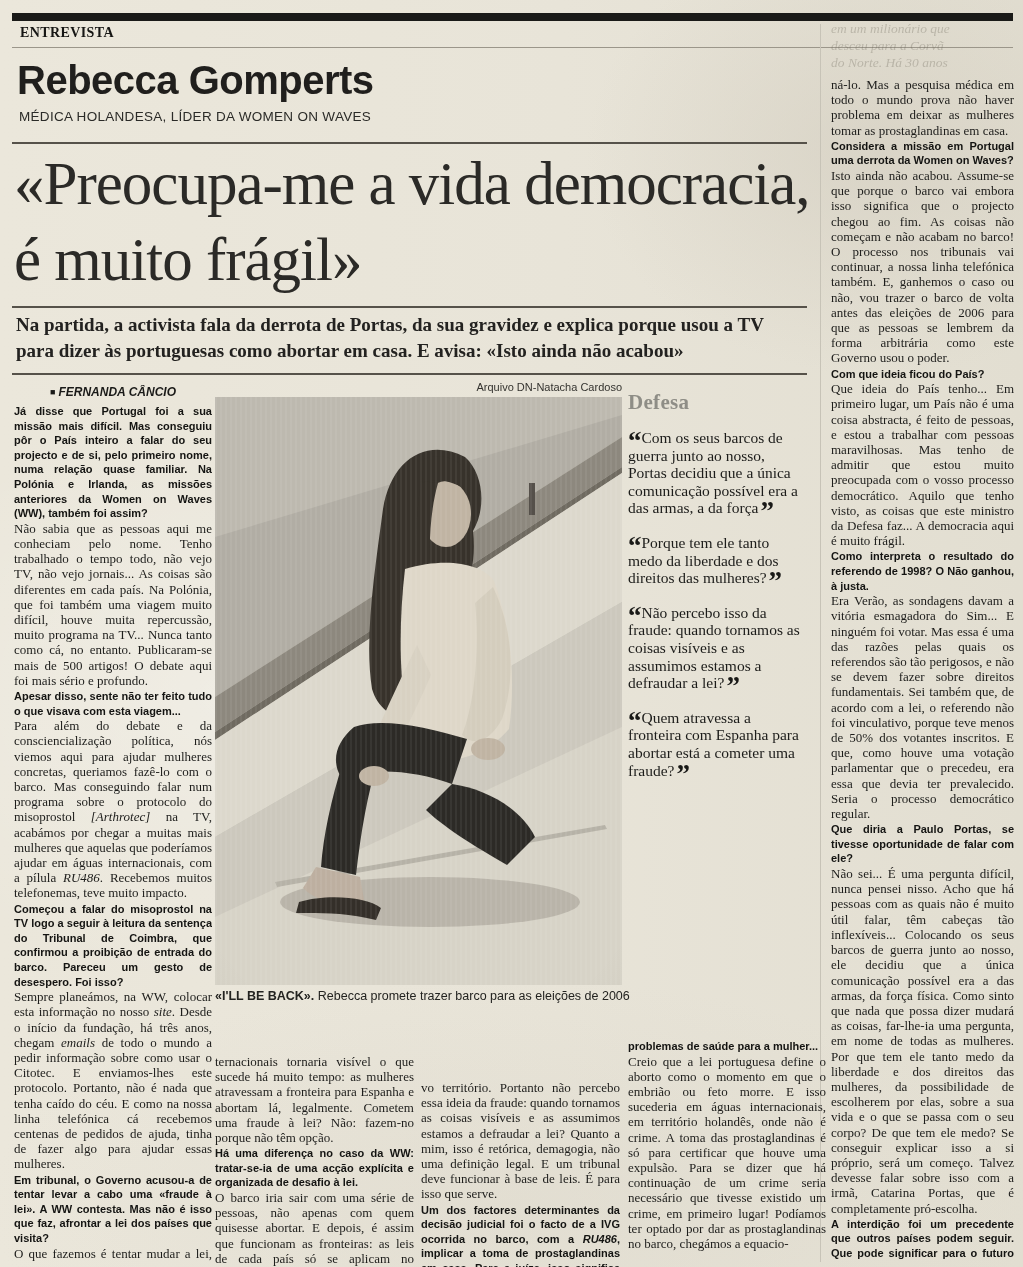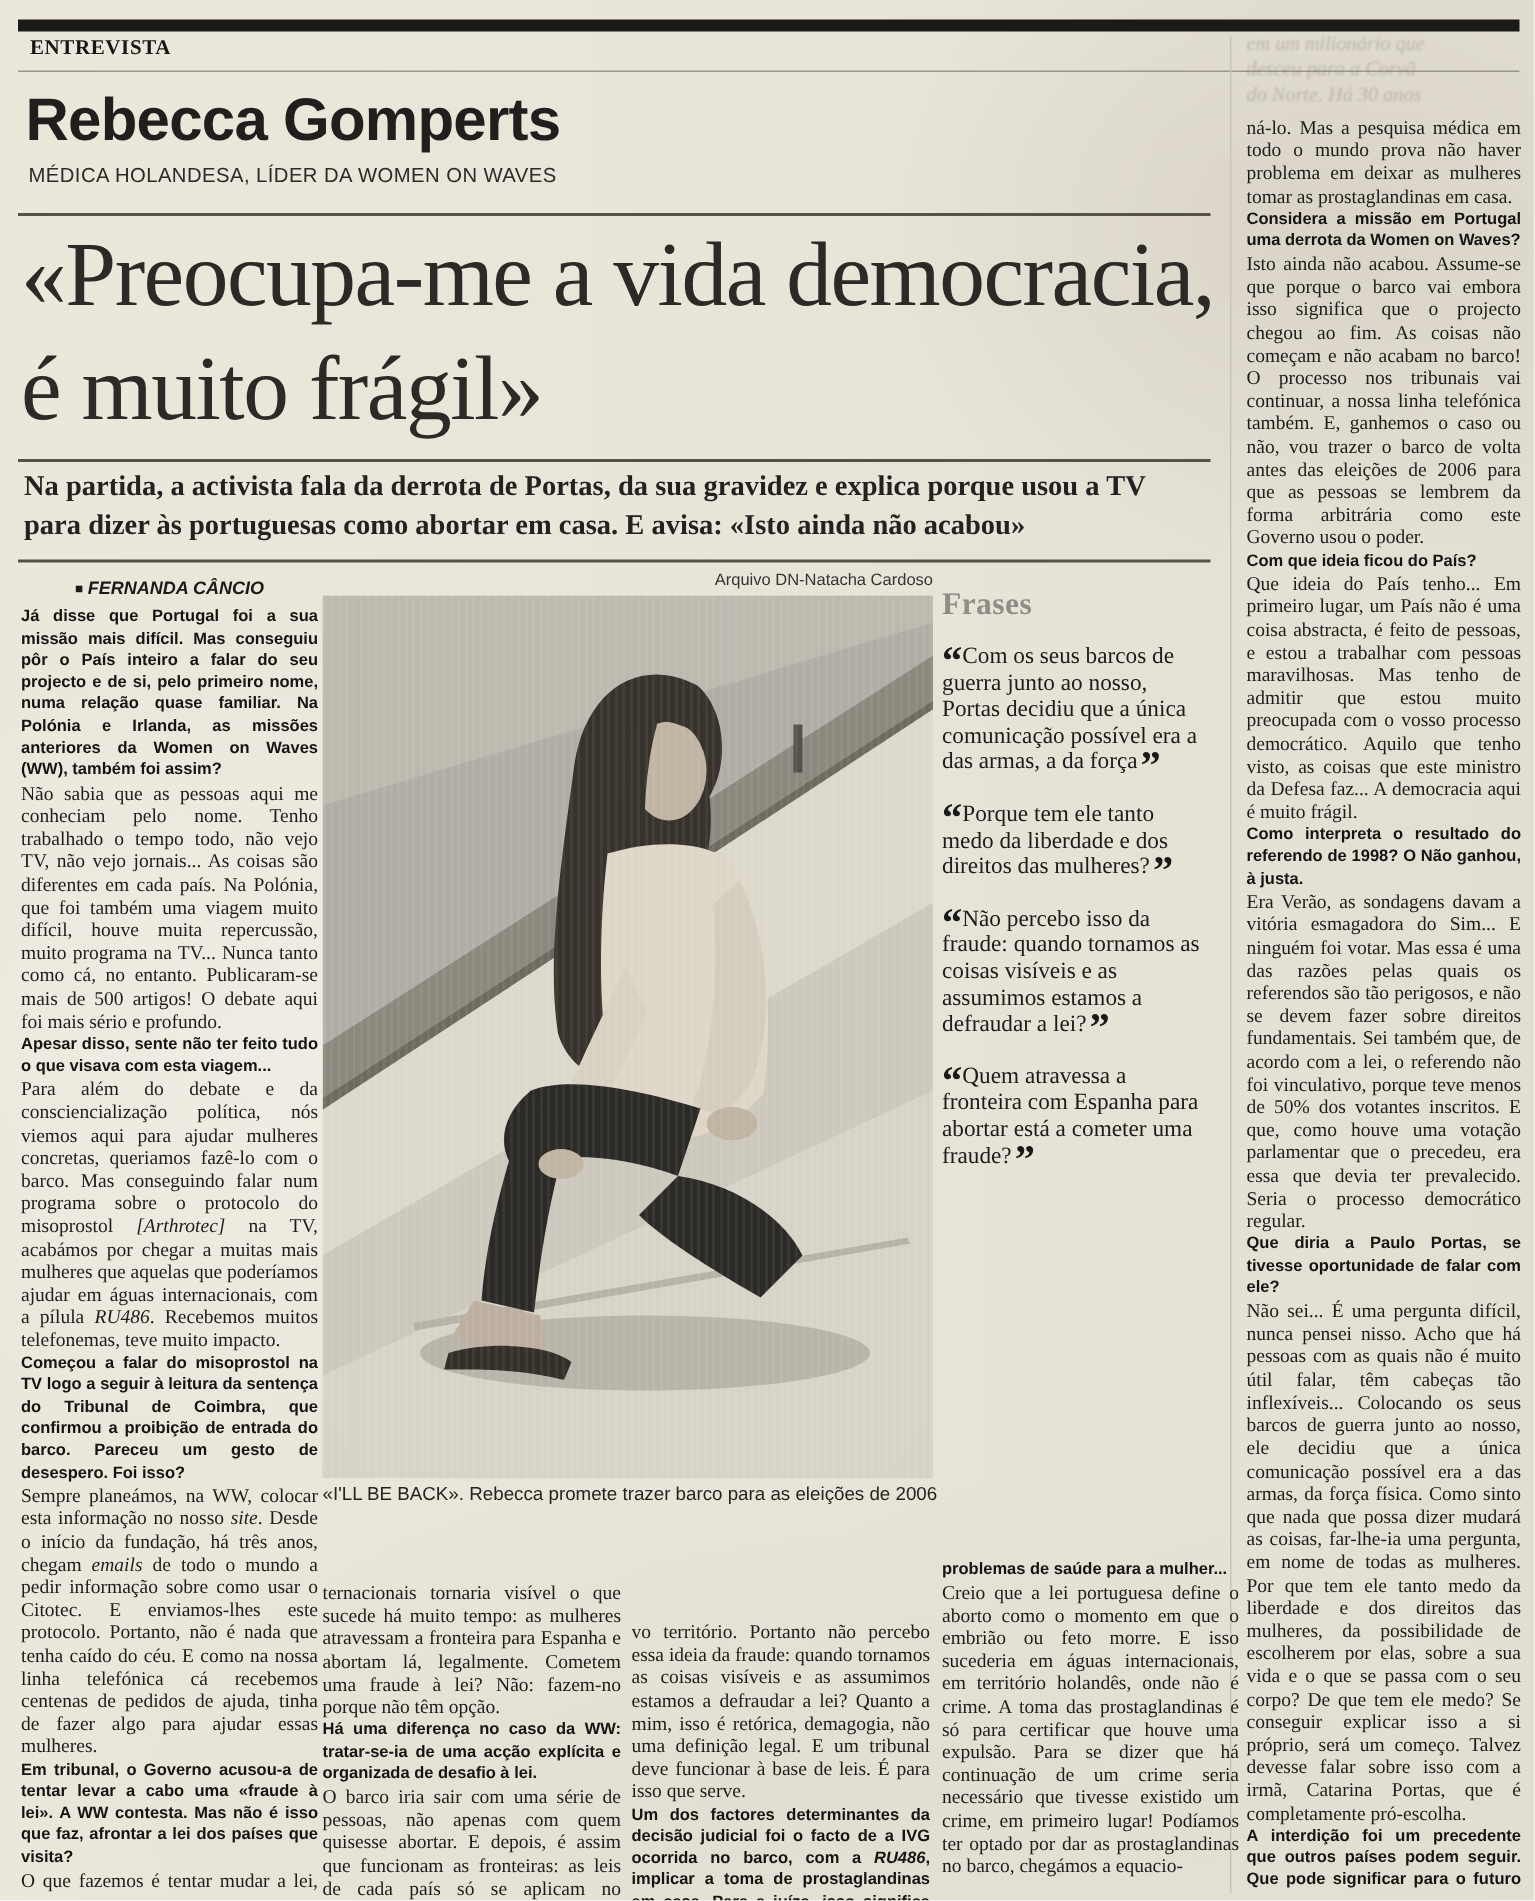--- a/index.html
+++ b/index.html
@@ -43,21 +43,21 @@
 
   .photo-credit{position:absolute;left:215px;top:381px;width:407px;text-align:right;
     font:400 11px "Liberation Sans",sans-serif;color:#34332f;}
   .photo{position:absolute;left:215px;top:397px;width:407px;height:588px;overflow:hidden;
     box-shadow:0 0 0 1px rgba(90,86,78,.25) inset;}
   .photo::after{content:"";position:absolute;inset:0;
     background:repeating-linear-gradient(90deg,rgba(255,255,255,.06) 0 2px,transparent 2px 5px),
                radial-gradient(ellipse 120% 120% at 50% 40%,transparent 60%,rgba(60,56,48,.12));}
   .caption{position:absolute;left:215px;top:989px;width:430px;margin:0;
     font:400 12.5px "Liberation Sans",sans-serif;color:#232320;}
-  .caption b{font-weight:400;}
+  .caption b{font-weight:700;}
 
   .frases{position:absolute;left:628px;top:390px;width:172px;height:648px;overflow:hidden;}
   .frases h3{margin:0 0 14px;font:700 21px "Liberation Serif",serif;color:#8e8d86;letter-spacing:.3px;}
   .quote{font:400 15.5px/17.6px "Liberation Serif",serif;color:#1c1c1a;margin:0 0 17px;}
   .oq,.cq{font-size:27px;font-weight:700;letter-spacing:-2px;line-height:0;vertical-align:-7px;color:#191917;}
   .oq{margin-right:2px;} .cq{margin-left:2px;}
 
   .vrule{position:absolute;left:820px;top:24px;width:1px;height:1238px;background:#c7c3b7;}
 
   .ghost{height:54px;margin-bottom:3px;opacity:.32;filter:blur(.6px);
@@ -121,21 +121,21 @@
       <path d="M237 387 C 272 392 306 412 320 440 L 292 468 C 257 448 226 428 211 413 Z" fill="#2c2a26"></path>
       <ellipse cx="159" cy="379" rx="15" ry="10" fill="#c0b4a3"></ellipse>
       <ellipse cx="273" cy="352" rx="17" ry="11" fill="#c0b4a3"></ellipse>
       <path d="M101 470 L 145 480 L 149 503 C 128 511 100 504 88 491 Z" fill="#bdafa0"></path>
       <path d="M84 505 C 110 497 151 499 166 511 L 161 523 C 130 515 99 516 81 516 Z" fill="#342f29"></path>
     </svg>
   </div>
   <p class="caption"><b>«I'LL BE BACK».</b> <span>Rebecca promete trazer barco para as eleições de 2006</span></p>
 
   <aside class="frases">
-    <h3>Frases</h3>
+    <h3>Defesa</h3>
     <div>
         <p class="quote"><span class="oq">“</span>Com os seus barcos de guerra junto ao nosso, Portas decidiu que a única comunicação possível era a das armas, a da força<span class="cq">”</span></p>
         <p class="quote"><span class="oq">“</span>Porque tem ele tanto medo da liberdade e dos direitos das mulheres?<span class="cq">”</span></p>
         <p class="quote"><span class="oq">“</span>Não percebo isso da fraude: quando tornamos as coisas visíveis e as assumimos estamos a defraudar a lei?<span class="cq">”</span></p>
         <p class="quote"><span class="oq">“</span>Quem atravessa a fronteira com Espanha para abortar está a cometer uma fraude?<span class="cq">”</span></p>
       </div>
   </aside>
 
   <div class="vrule"></div>
 

